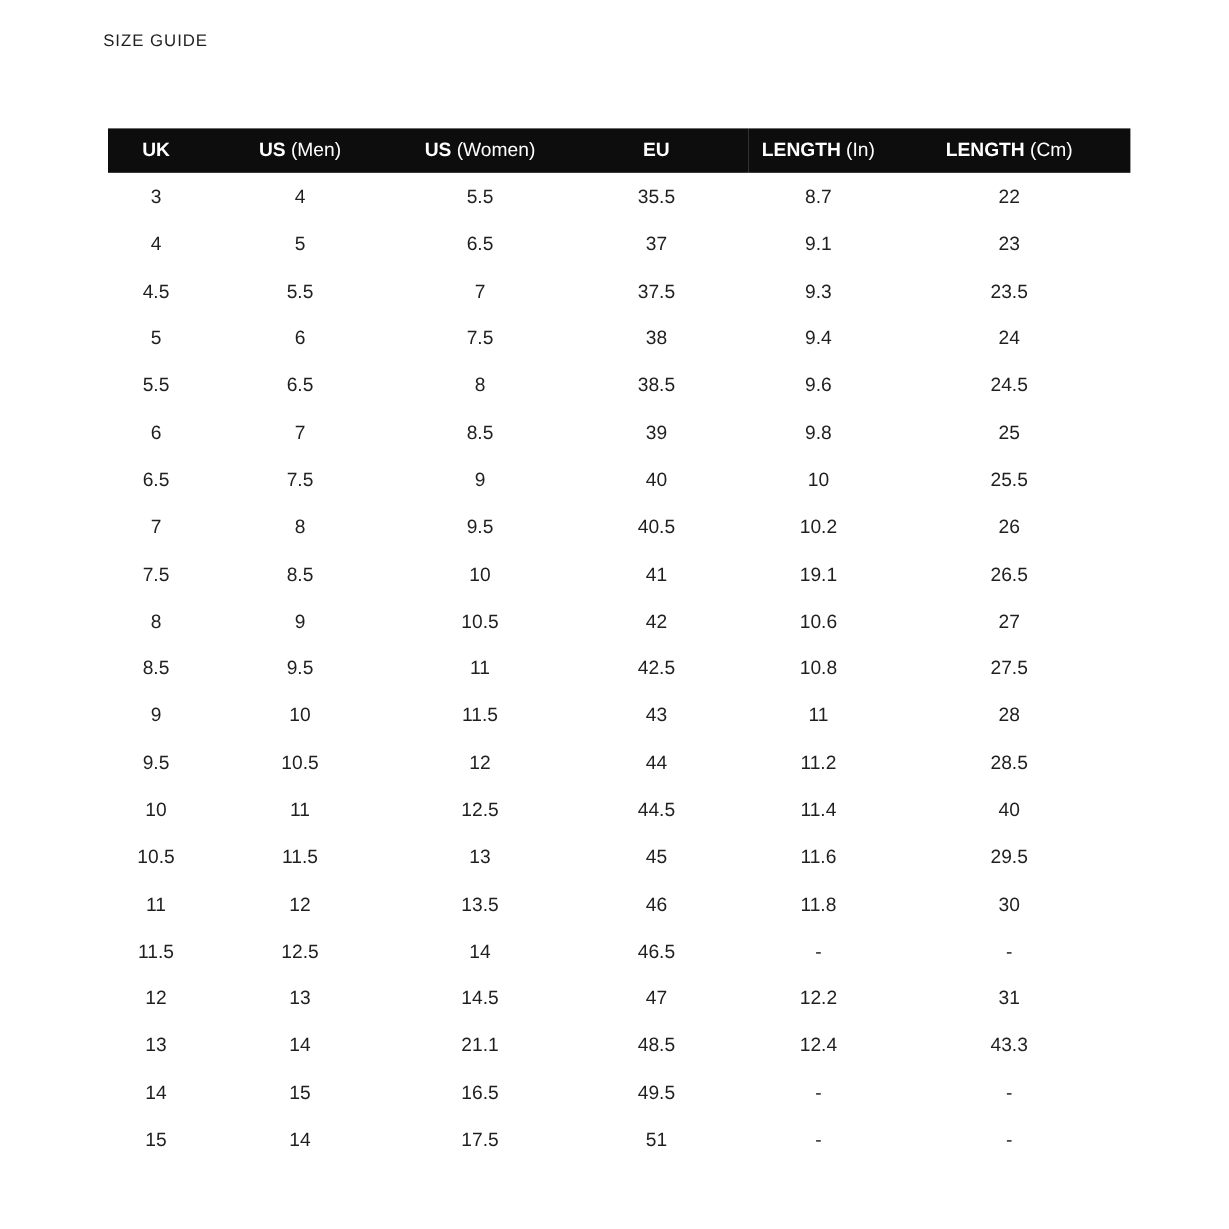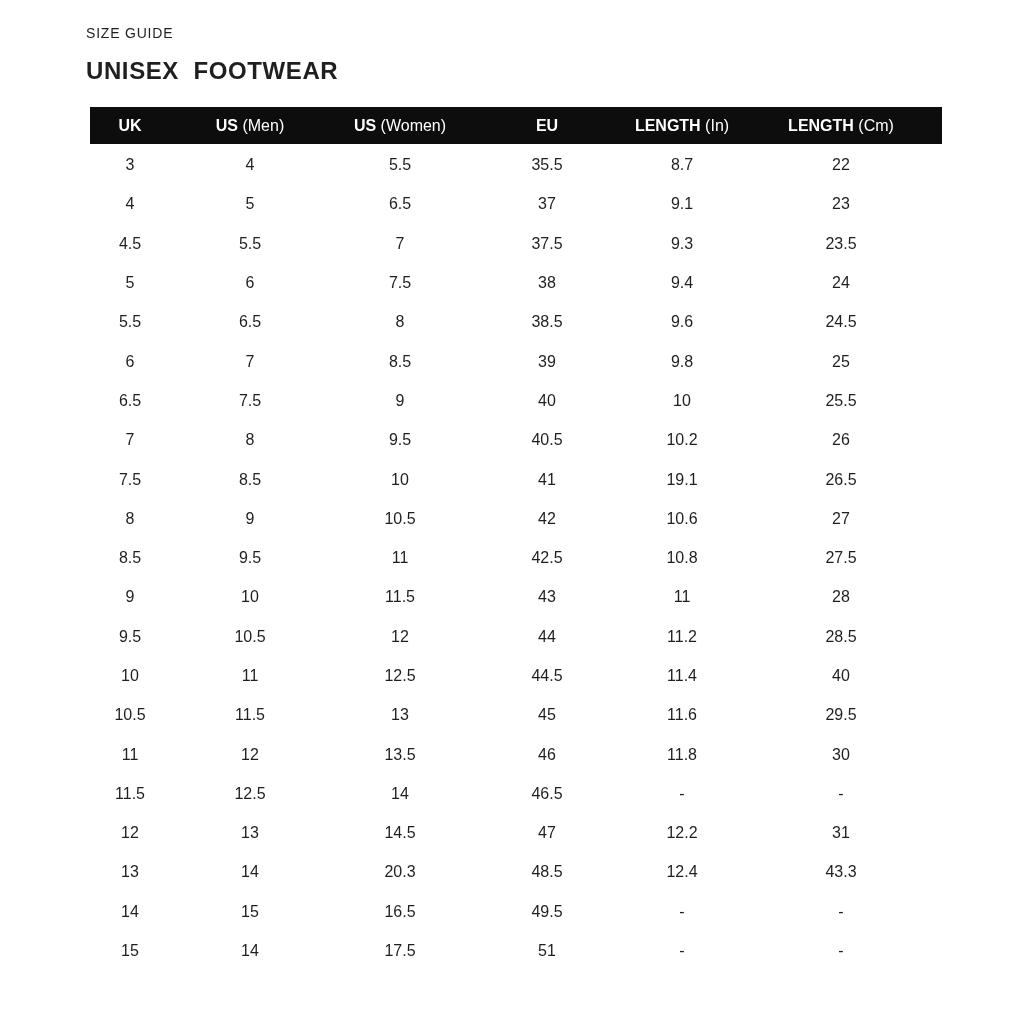--- a/index.html
+++ b/index.html
@@ -71,21 +71,20 @@
     white-space: nowrap;
   }
 </style>
 </head>
 <body>
 
 <div class="page">
 
   <div class="eyebrow">SIZE GUIDE</div>
 
-  <div class="title">UNISEX  FOOTWEAR</div>
 
   <table class="size-table">
     <colgroup>
       <col class="c1">
         <col class="c2">
         <col class="c3">
       <col class="c4">
         <col class="c5">
         <col class="c6">
     </colgroup>
@@ -240,21 +239,21 @@
           <td>12</td>
           <td>13</td>
           <td>14.5</td>
           <td>47</td>
           <td>12.2</td>
           <td>31</td>
         </tr>
         <tr>
           <td>13</td>
           <td>14</td>
-          <td>20.3</td>
+          <td>21.1</td>
           <td>48.5</td>
           <td>12.4</td>
           <td>43.3</td>
         </tr>
         <tr>
           <td>14</td>
           <td>15</td>
           <td>16.5</td>
           <td>49.5</td>
           <td>-</td>

